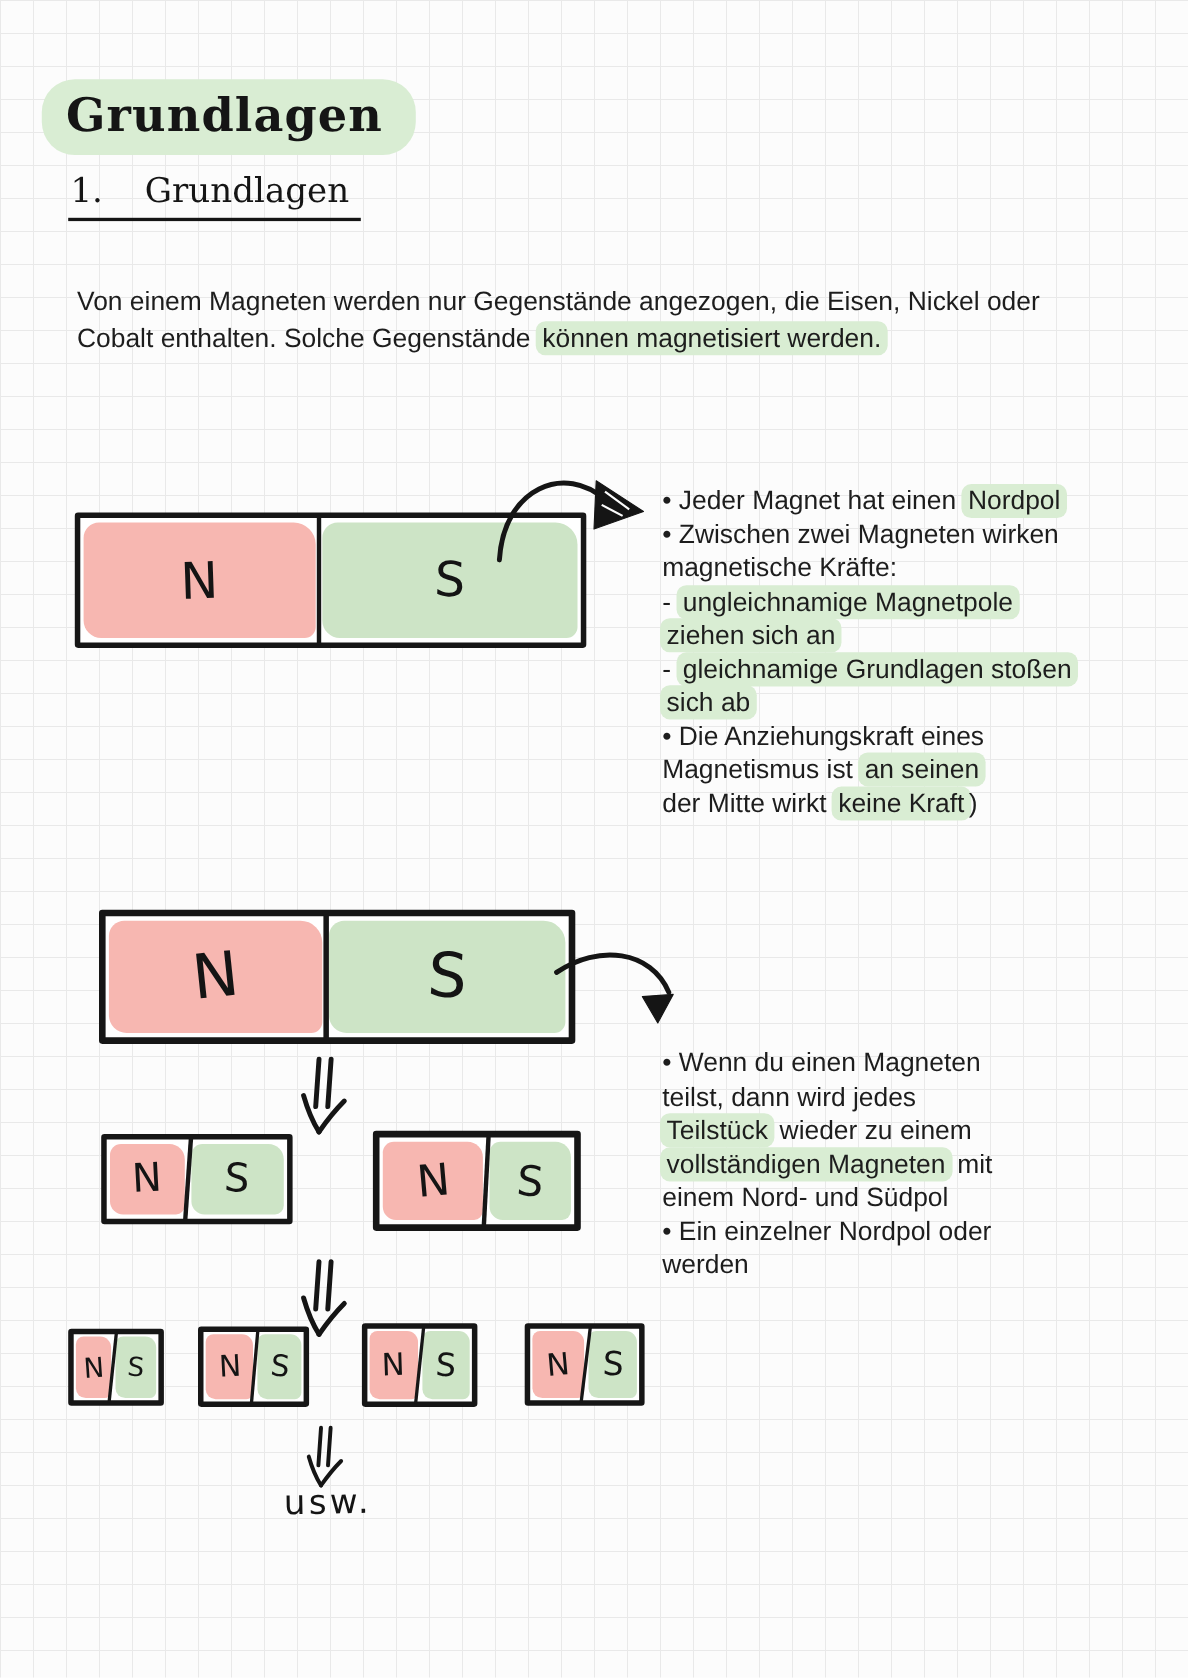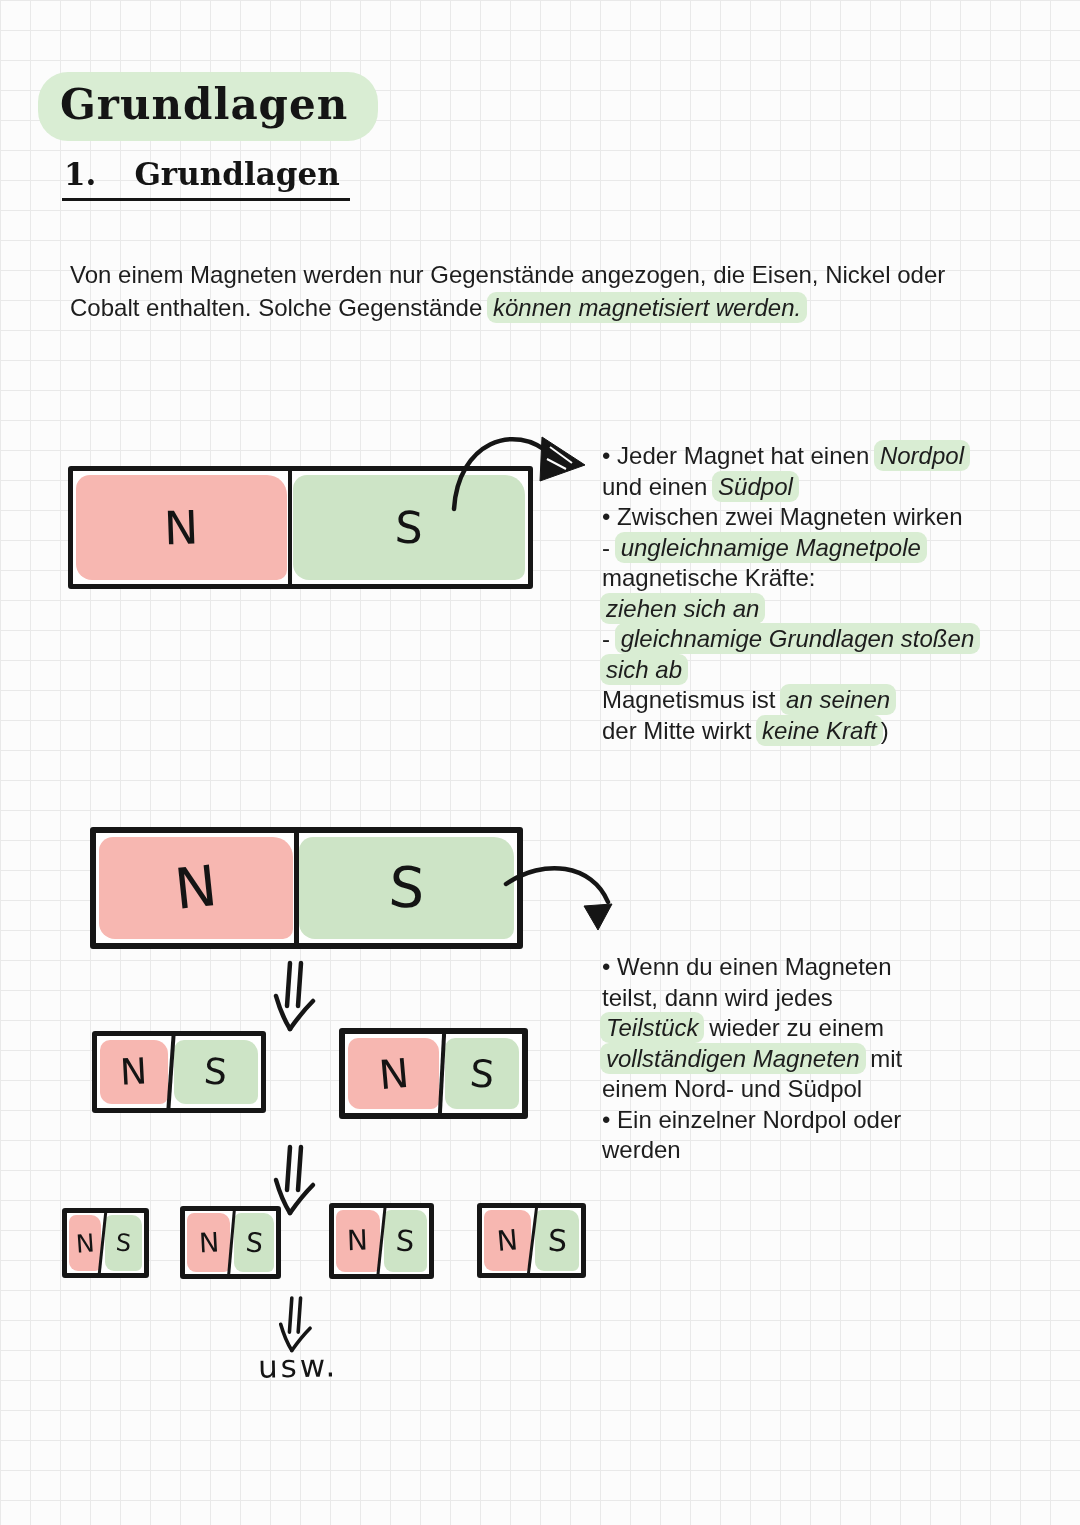--- a/index.html
+++ b/index.html
@@ -30,42 +30,41 @@
     font-size:42px;
     font-weight:600;
     color:#151515;
     letter-spacing:1px;
   }
 
   
   .section{
     font-family:"DejaVu Serif",serif;
     font-size:31px;
-    font-weight:700;
+    font-weight:400;
     color:#151515;
     border-bottom:3px solid #151515;
     padding:0 10px 6px 2px;
     display:inline-block;
   }
   .section .num{margin-right:38px;}
 
   
   .intro{
     font-size:24px;
     line-height:33px;
     white-space:nowrap;
   }
 
   
   .hl{
     background:#d9edd3;
     border-radius:9px;
     padding:2px 6px;
     margin:0 -2px;
-    font-style:italic;
   }
 
   
   .notes{
     font-size:24px;
     line-height:30.5px;
   }
   .note-line{white-space:nowrap;}
 
   
@@ -146,27 +145,27 @@
   </div>
 
   <svg class="arrow-svg" style="left:438px;top:413px;" width="152" height="110" viewBox="0 0 152 110">
     <path class="arrow-stroke" d="M16,96 C20,30 76,8 113,42"></path>
     <path class="arrow-fill" d="M104,24 L147,52 L102,68 Z"></path>
     <path d="M112,34 L134,50 M109,46 L128,56" stroke="#fcfcfc" stroke-width="2" fill="none"></path>
   </svg>
 
   <div class="abs notes" style="left:602px;top:441px;width:450px;">
     <div class="note-line"><span>• Jeder Magnet hat einen </span><span class="hl">Nordpol</span></div>
-    <div class="note-line"><span>und einen </span><span class="hl">Südpol</span></div>
     <div class="note-line"><span>• Zwischen zwei Magneten wirken</span></div>
+    <div class="note-line"><span>magnetische Kräfte:</span></div>
     <div class="note-line"><span>- </span><span class="hl">ungleichnamige Magnetpole</span></div>
-    <div class="note-line"><span>magnetische Kräfte:</span></div>
     <div class="note-line"><span class="hl">ziehen sich an</span></div>
     <div class="note-line"><span>- </span><span class="hl">gleichnamige Grundlagen stoßen</span></div>
     <div class="note-line"><span class="hl">sich ab</span></div>
+    <div class="note-line"><span>• Die Anziehungskraft eines</span></div>
     <div class="note-line"><span>Magnetismus ist </span><span class="hl">an seinen</span></div>
     <div class="note-line"><span>der Mitte wirkt </span><span class="hl">keine Kraft</span><span>)</span></div>
   </div>
 
   <div class="magnet thick" style="left:90px;top:827px;width:421px;height:110px;">
     <div class="pole" style="width:47.5%;">
       <div class="paint north"></div>
       <span class="pole-label" style="font-size:56px;transform:rotate(-6deg);">N</span>
     </div>
     <div class="pole" style="width:52.5%;">

